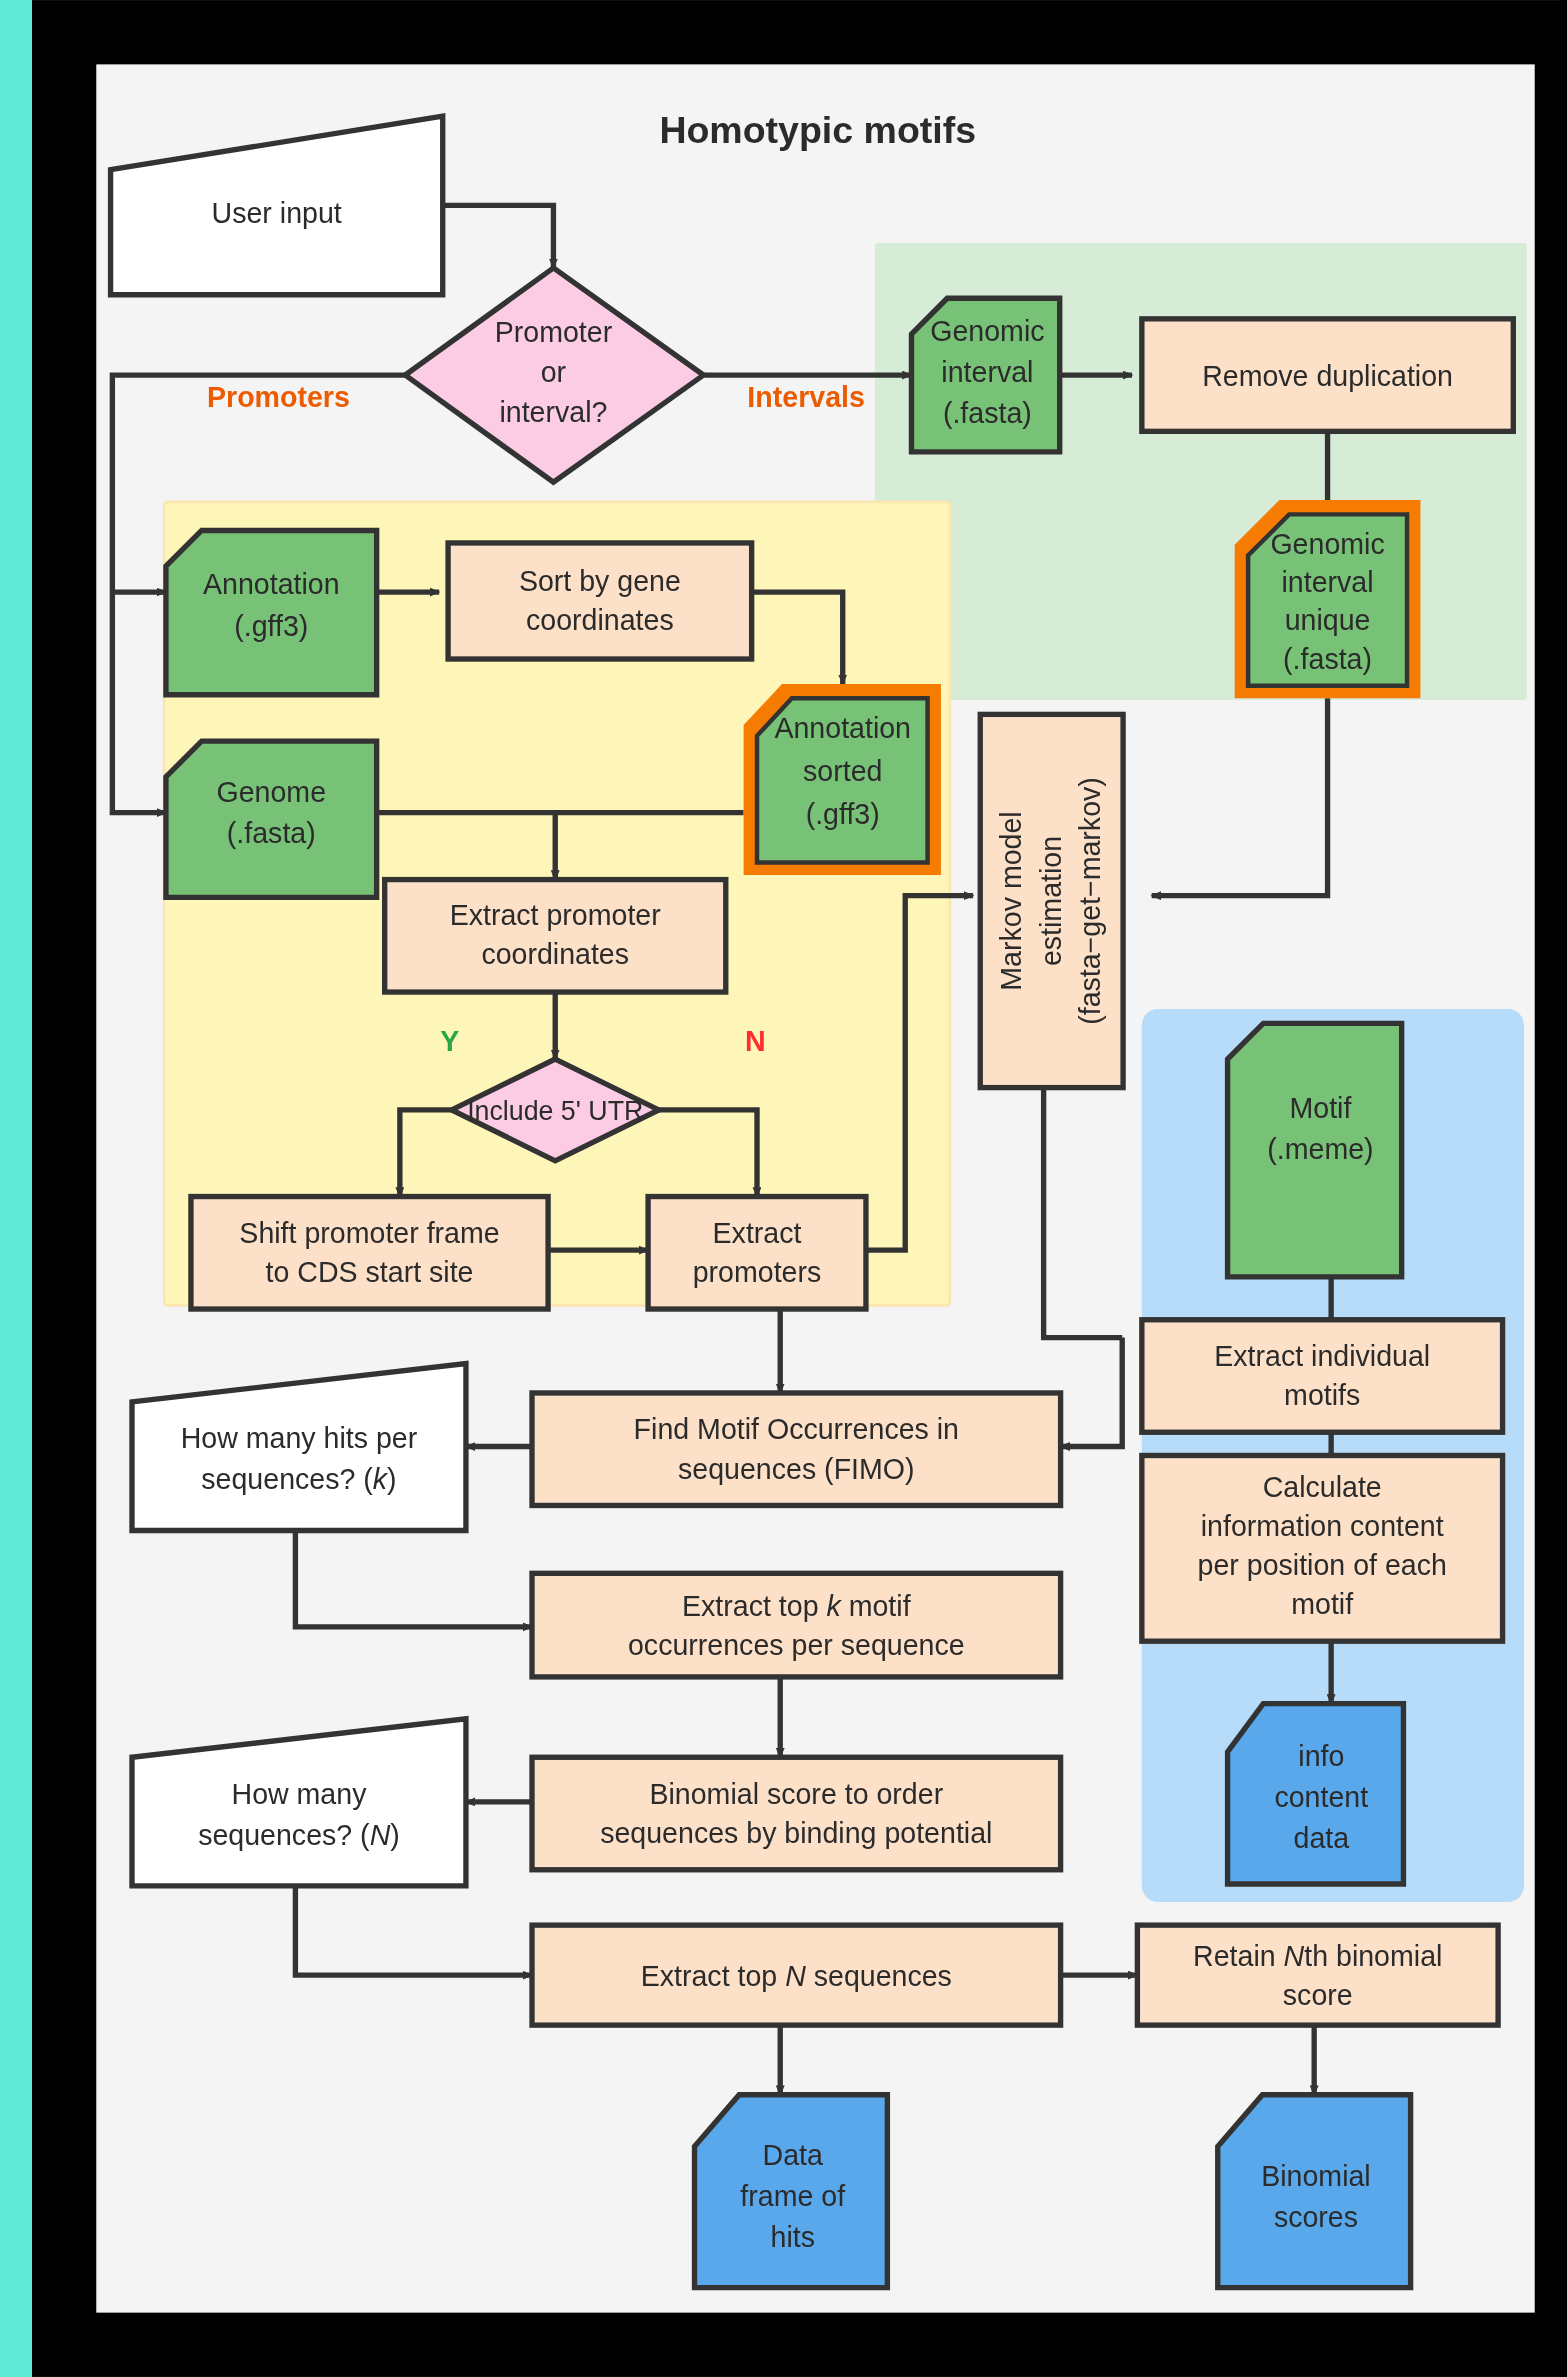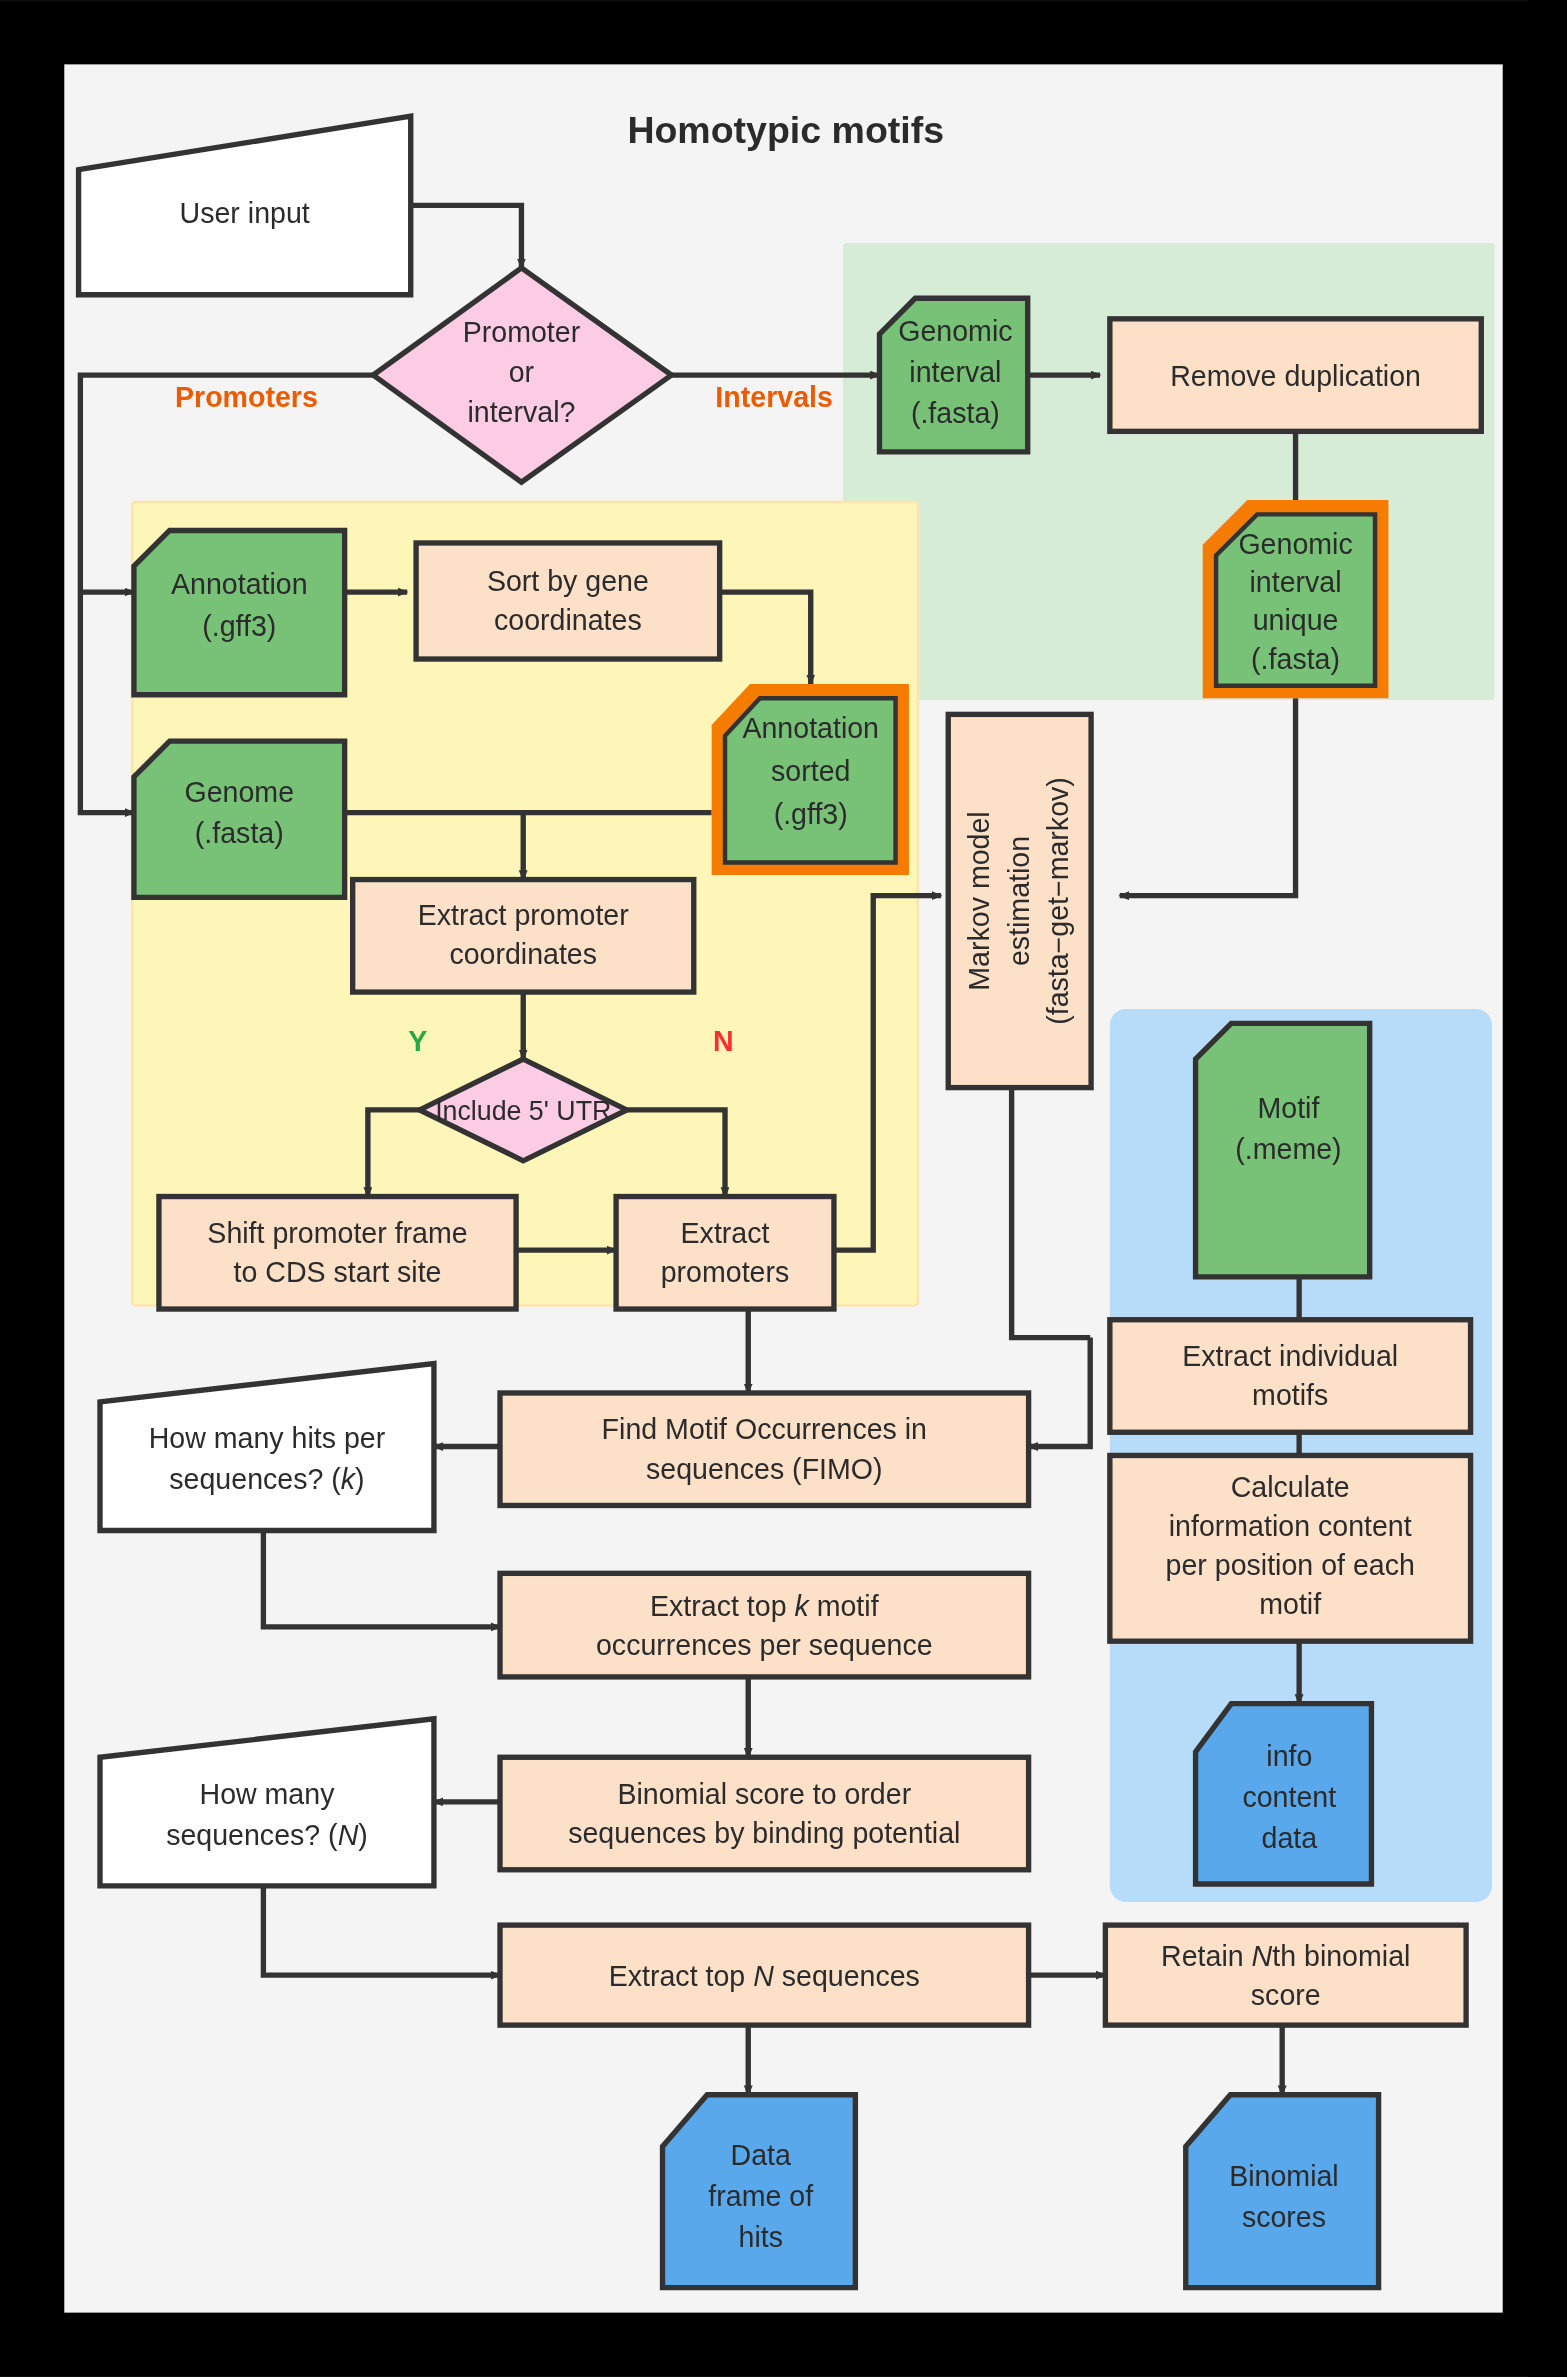--- a/index.html
+++ b/index.html
@@ -1,17 +1,17 @@
 <!DOCTYPE html>
 <html style="font-size:14.3px"><head>
 <meta charset="utf-8">
 <style>
   html,body{margin:0;padding:0;background:#000;}
   #root{position:relative;width:1528px;height:2377px;background:#5eead4;overflow:hidden;
-        font-family:"Liberation Sans", sans-serif;}
+        font-family:"Liberation Sans", sans-serif;padding-left:32px;}
   svg{display:block;}
   .nodetext{fill:#2b2b2b;font-family:"Liberation Sans", sans-serif;text-anchor:middle;}
   .t32{font-size:32px;}
   .t30{font-size:30px;}
   .title{font-size:42px;font-weight:bold;fill:#2b2b2b;text-anchor:middle;}
   .lbl-orange{font-size:32px;font-weight:bold;fill:#ec5b00;text-anchor:middle;}
   .lbl-y{font-size:32px;font-weight:bold;fill:#27a844;text-anchor:middle;}
   .lbl-n{font-size:32px;font-weight:bold;fill:#ff2d2d;text-anchor:middle;}
 </style>
 </head>

